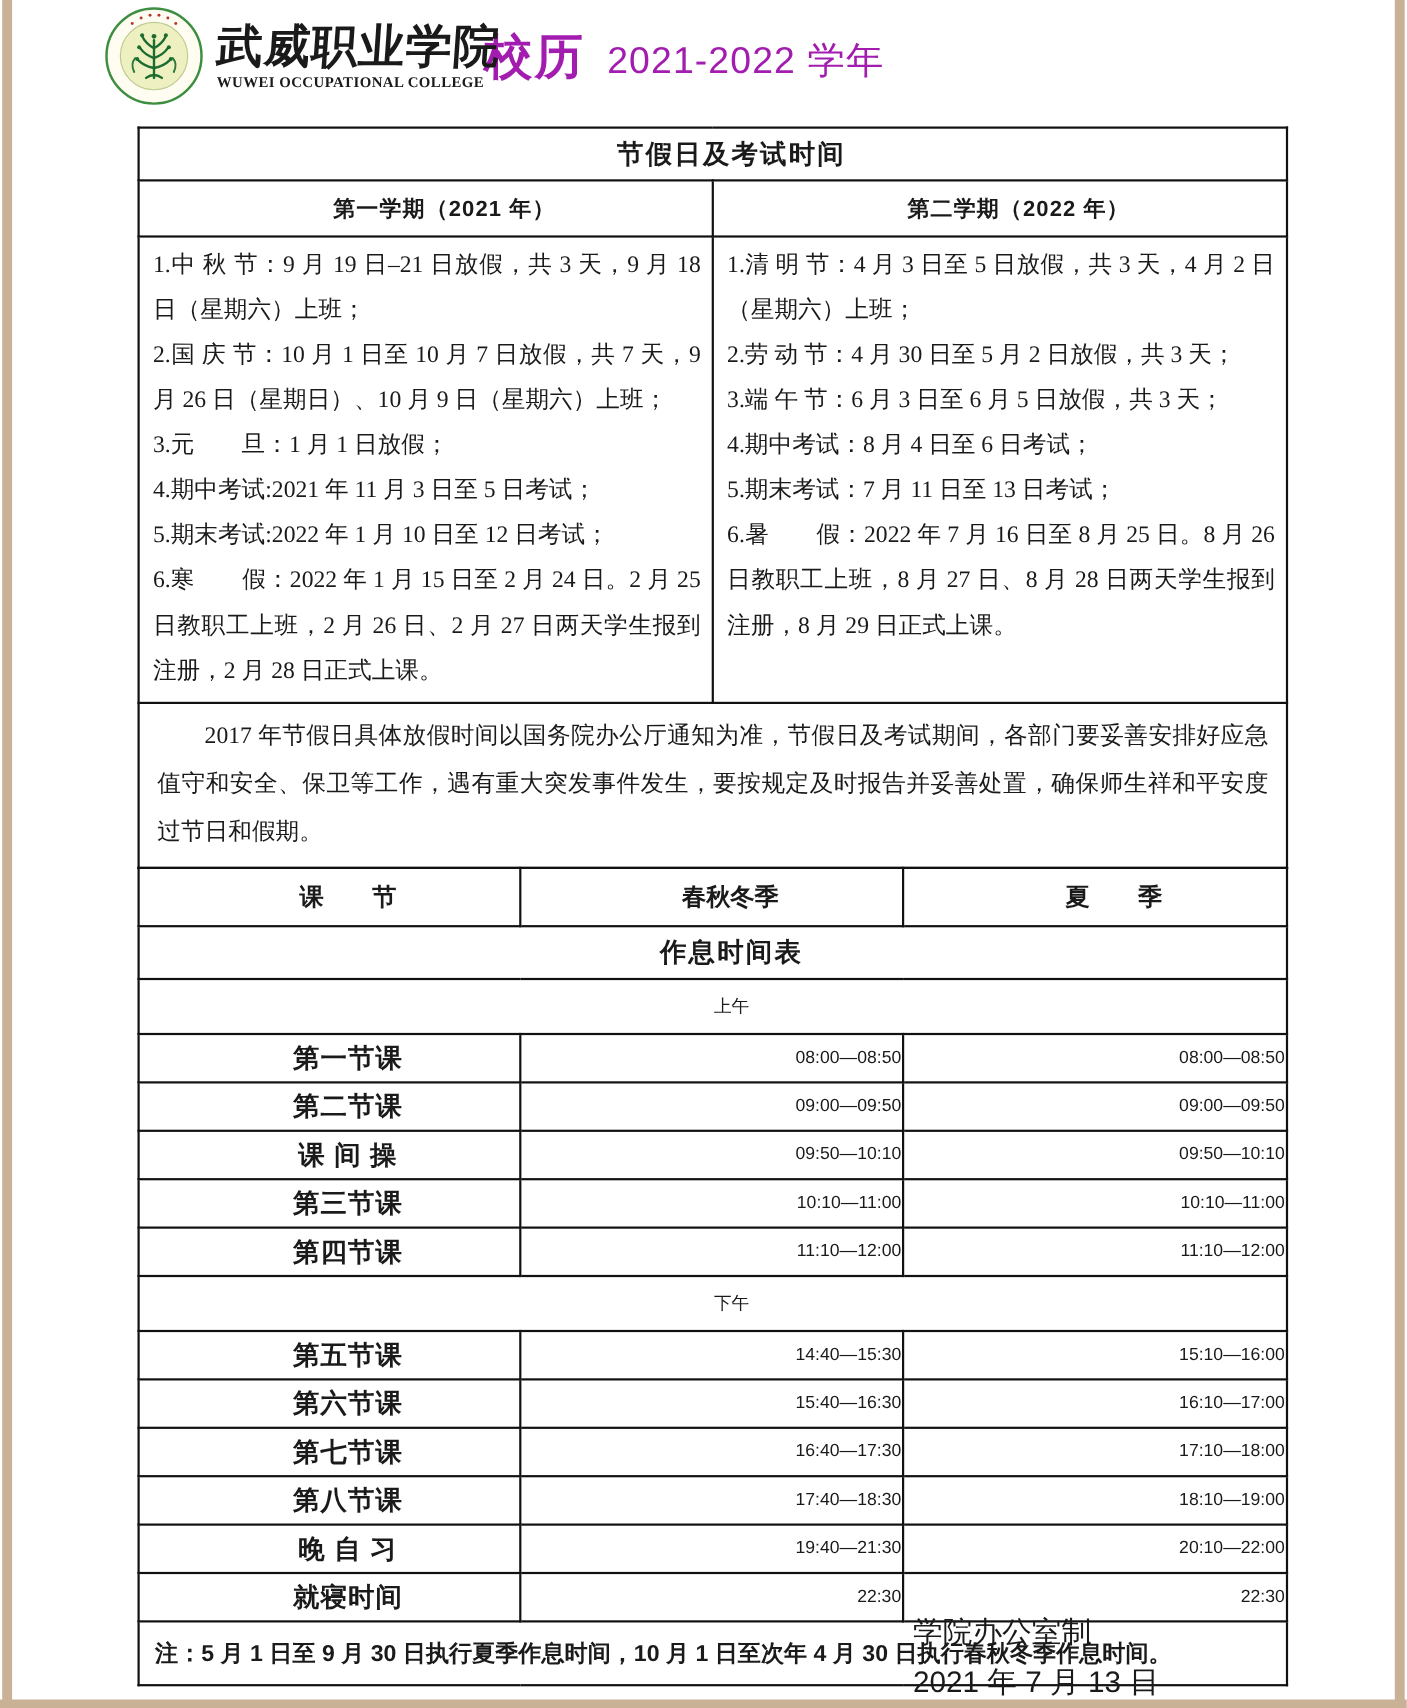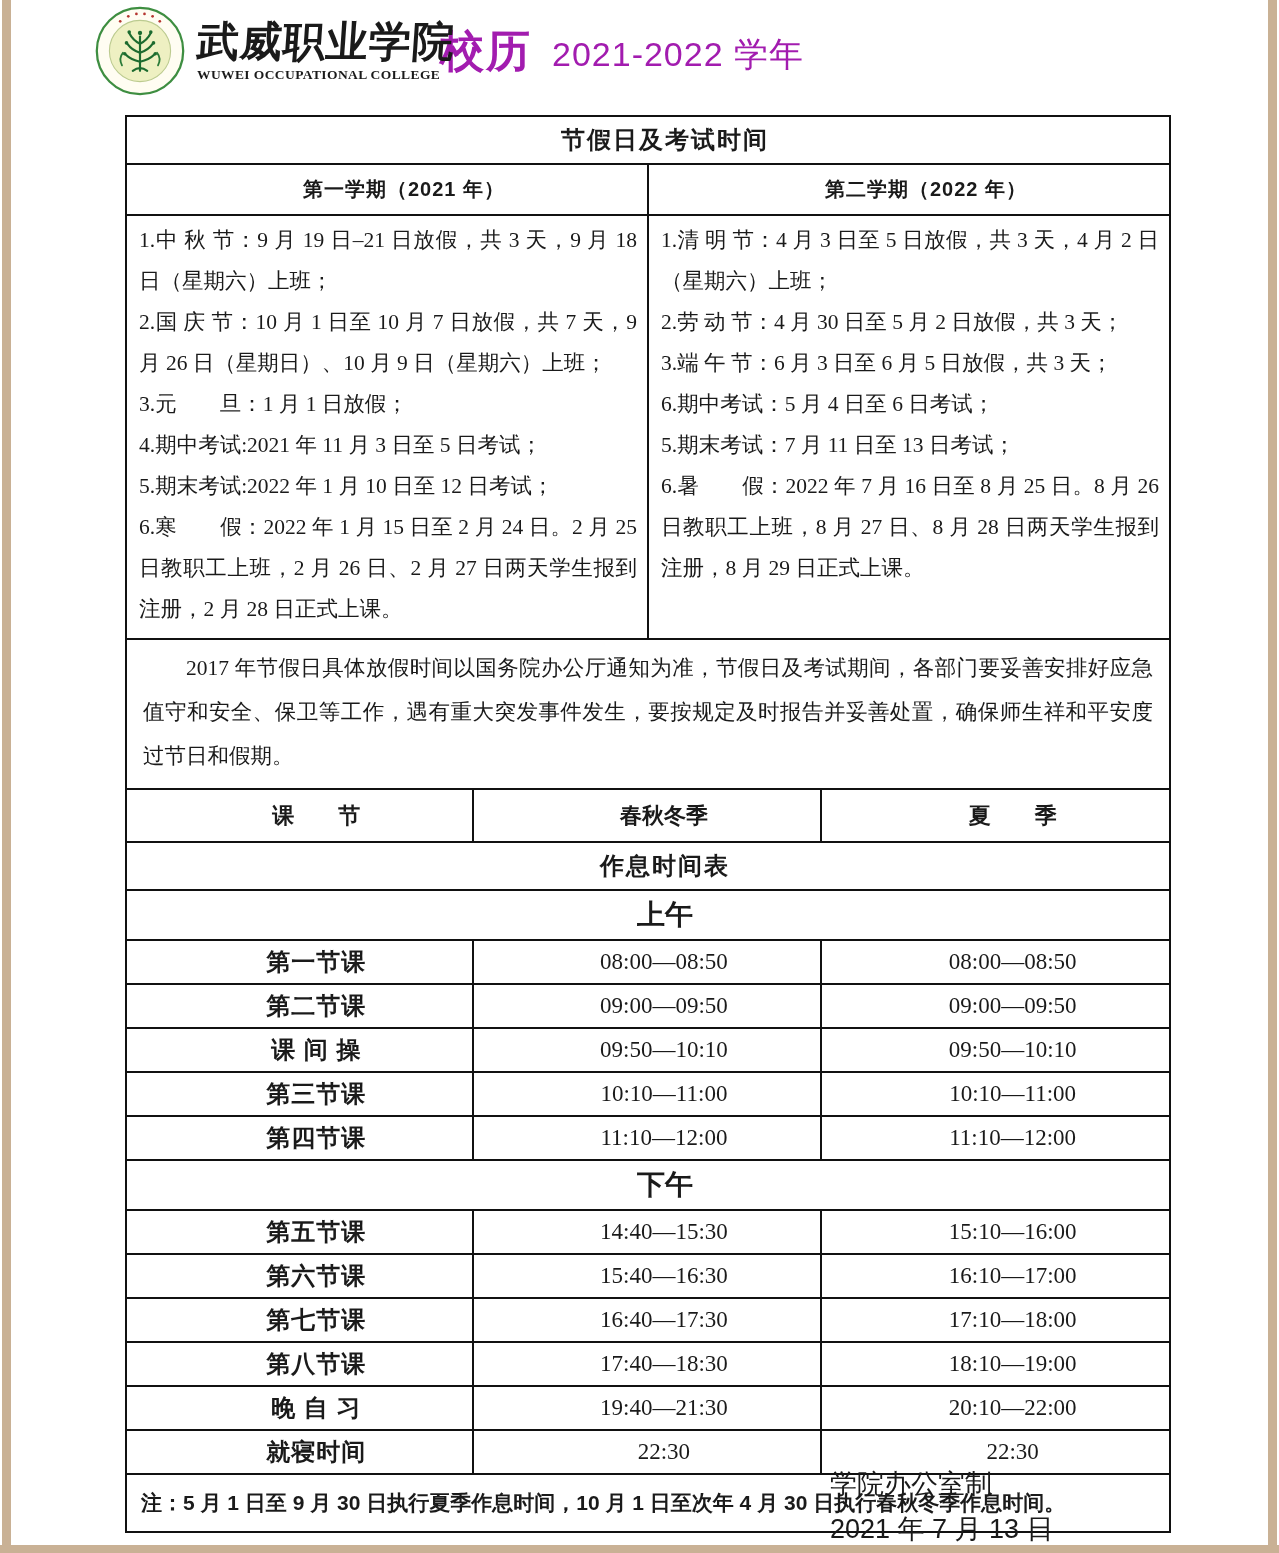--- a/index.html
+++ b/index.html
@@ -65,30 +65,30 @@
     text-align:justify;
   }
   .holiday-note p{margin:0;text-indent:2em;}
 
   .sched{margin-top:-2px;}
   .col-header{
     height:49px;text-align:center;font-weight:600;font-size:22px;
     font-family:"Liberation Sans","DejaVu Sans",sans-serif;
   }
   .section-row{
-    height:46px;text-align:center;font-size:28px;font-weight:700;
+    height:46px;text-align:center;font-size:16px;font-weight:400;
     font-family:"Liberation Sans","DejaVu Sans",sans-serif;
   }
   .period-cell{
     height:40px;text-align:center;font-size:24px;font-weight:600;
     font-family:"Liberation Sans","DejaVu Sans",sans-serif;letter-spacing:1px;
   }
   .time-cell{
-    height:40px;text-align:center;font-size:23px;
-    font-family:Liberation Serif, serif;
+    height:40px;text-align:right;font-size:16px;
+    font-family:Liberation Sans, sans-serif;
   }
   .sched-note{
     height:54px;padding-left:14px;font-size:21px;font-weight:bold;
     font-family:"Liberation Sans","DejaVu Sans",sans-serif;
   }
 
   
   .footer{
     position:absolute;left:830px;top:1462px;width:290px;text-align:left;
     font-family:"Liberation Sans","DejaVu Sans",sans-serif;font-size:27px;
@@ -173,21 +173,21 @@
           <p class="holiday-item">2.国 庆 节：10 月 1 日至 10 月 7 日放假，共 7 天，9 月 26 日（星期日）、10 月 9 日（星期六）上班；</p>
           <p class="holiday-item">3.元　　旦：1 月 1 日放假；</p>
           <p class="holiday-item">4.期中考试:2021 年 11 月 3 日至 5 日考试；</p>
           <p class="holiday-item">5.期末考试:2022 年 1 月 10 日至 12 日考试；</p>
           <p class="holiday-item">6.寒　　假：2022 年 1 月 15 日至 2 月 24 日。2 月 25 日教职工上班，2 月 26 日、2 月 27 日两天学生报到注册，2 月 28 日正式上课。</p>
         </td>
         <td class="sem-body">
           <p class="holiday-item">1.清 明 节：4 月 3 日至 5 日放假，共 3 天，4 月 2 日（星期六）上班；</p>
           <p class="holiday-item">2.劳 动 节：4 月 30 日至 5 月 2 日放假，共 3 天；</p>
           <p class="holiday-item">3.端 午 节：6 月 3 日至 6 月 5 日放假，共 3 天；</p>
-          <p class="holiday-item">6.期中考试：5 月 4 日至 6 日考试；</p>
+          <p class="holiday-item">4.期中考试：8 月 4 日至 6 日考试；</p>
           <p class="holiday-item">5.期末考试：7 月 11 日至 13 日考试；</p>
           <p class="holiday-item">6.暑　　假：2022 年 7 月 16 日至 8 月 25 日。8 月 26 日教职工上班，8 月 27 日、8 月 28 日两天学生报到注册，8 月 29 日正式上课。</p>
         </td>
       </tr>
       <tr>
         <td colspan="2" class="holiday-note">
           <p>2017 年节假日具体放假时间以国务院办公厅通知为准，节假日及考试期间，各部门要妥善安排好应急值守和安全、保卫等工作，遇有重大突发事件发生，要按规定及时报告并妥善处置，确保师生祥和平安度过节日和假期。</p>
         </td>
       </tr>
     </tbody>

